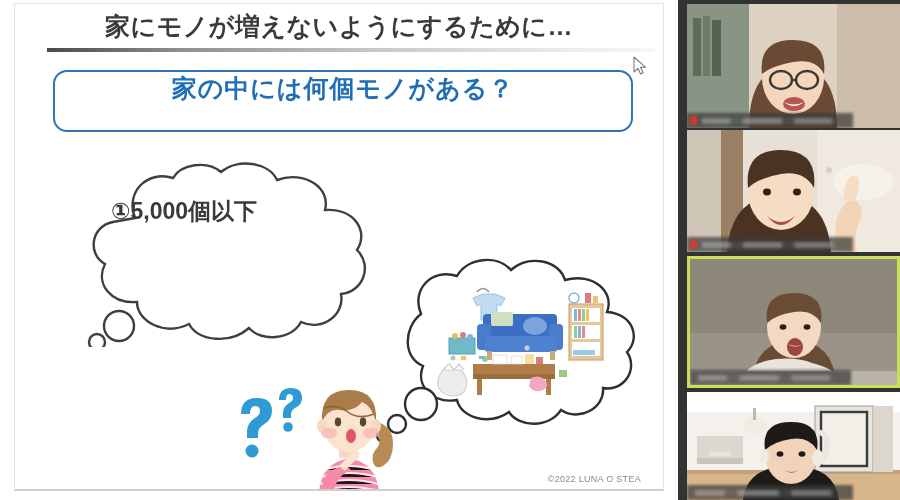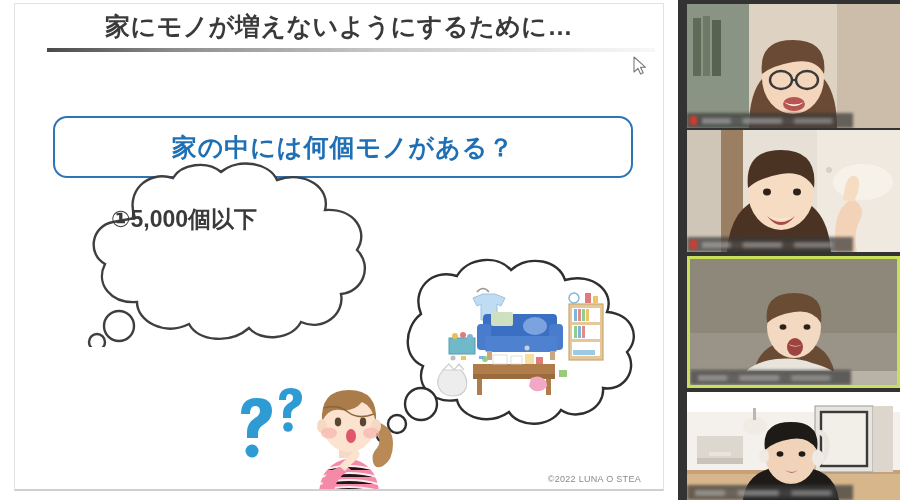--- a/index.html
+++ b/index.html
@@ -66,23 +66,21 @@
   .question-box {
     position: absolute;
     left: 38px;
     top: 66px;
     width: 580px;
     height: 62px;
     border: 2.5px solid #2e75b6;
     border-radius: 14px;
     background: #ffffff;
     display: flex;
-    align-items: center;
     justify-content: center;
-    margin-top: 46px;
   }
   .question-text {
     font-size: 25px;
     font-weight: bold;
     color: #1f6fb5;
     letter-spacing: 1px;
     white-space: nowrap;
   }
 
   
@@ -91,21 +89,21 @@
     left: 58px;
     top: 158px;
     width: 320px;
     height: 185px;
   }
   .answer-cloud svg { display: block; width: 100%; height: 100%; }
 
   .answer-list {
     position: absolute;
     left: 96px;
-    top: 200px;
+    top: 192px;
     width: 250px;
   }
   .answer-item {
     font-size: 23px;
     font-weight: bold;
     color: #3a3a3a;
     line-height: 31px;
     white-space: nowrap;
   }
 

